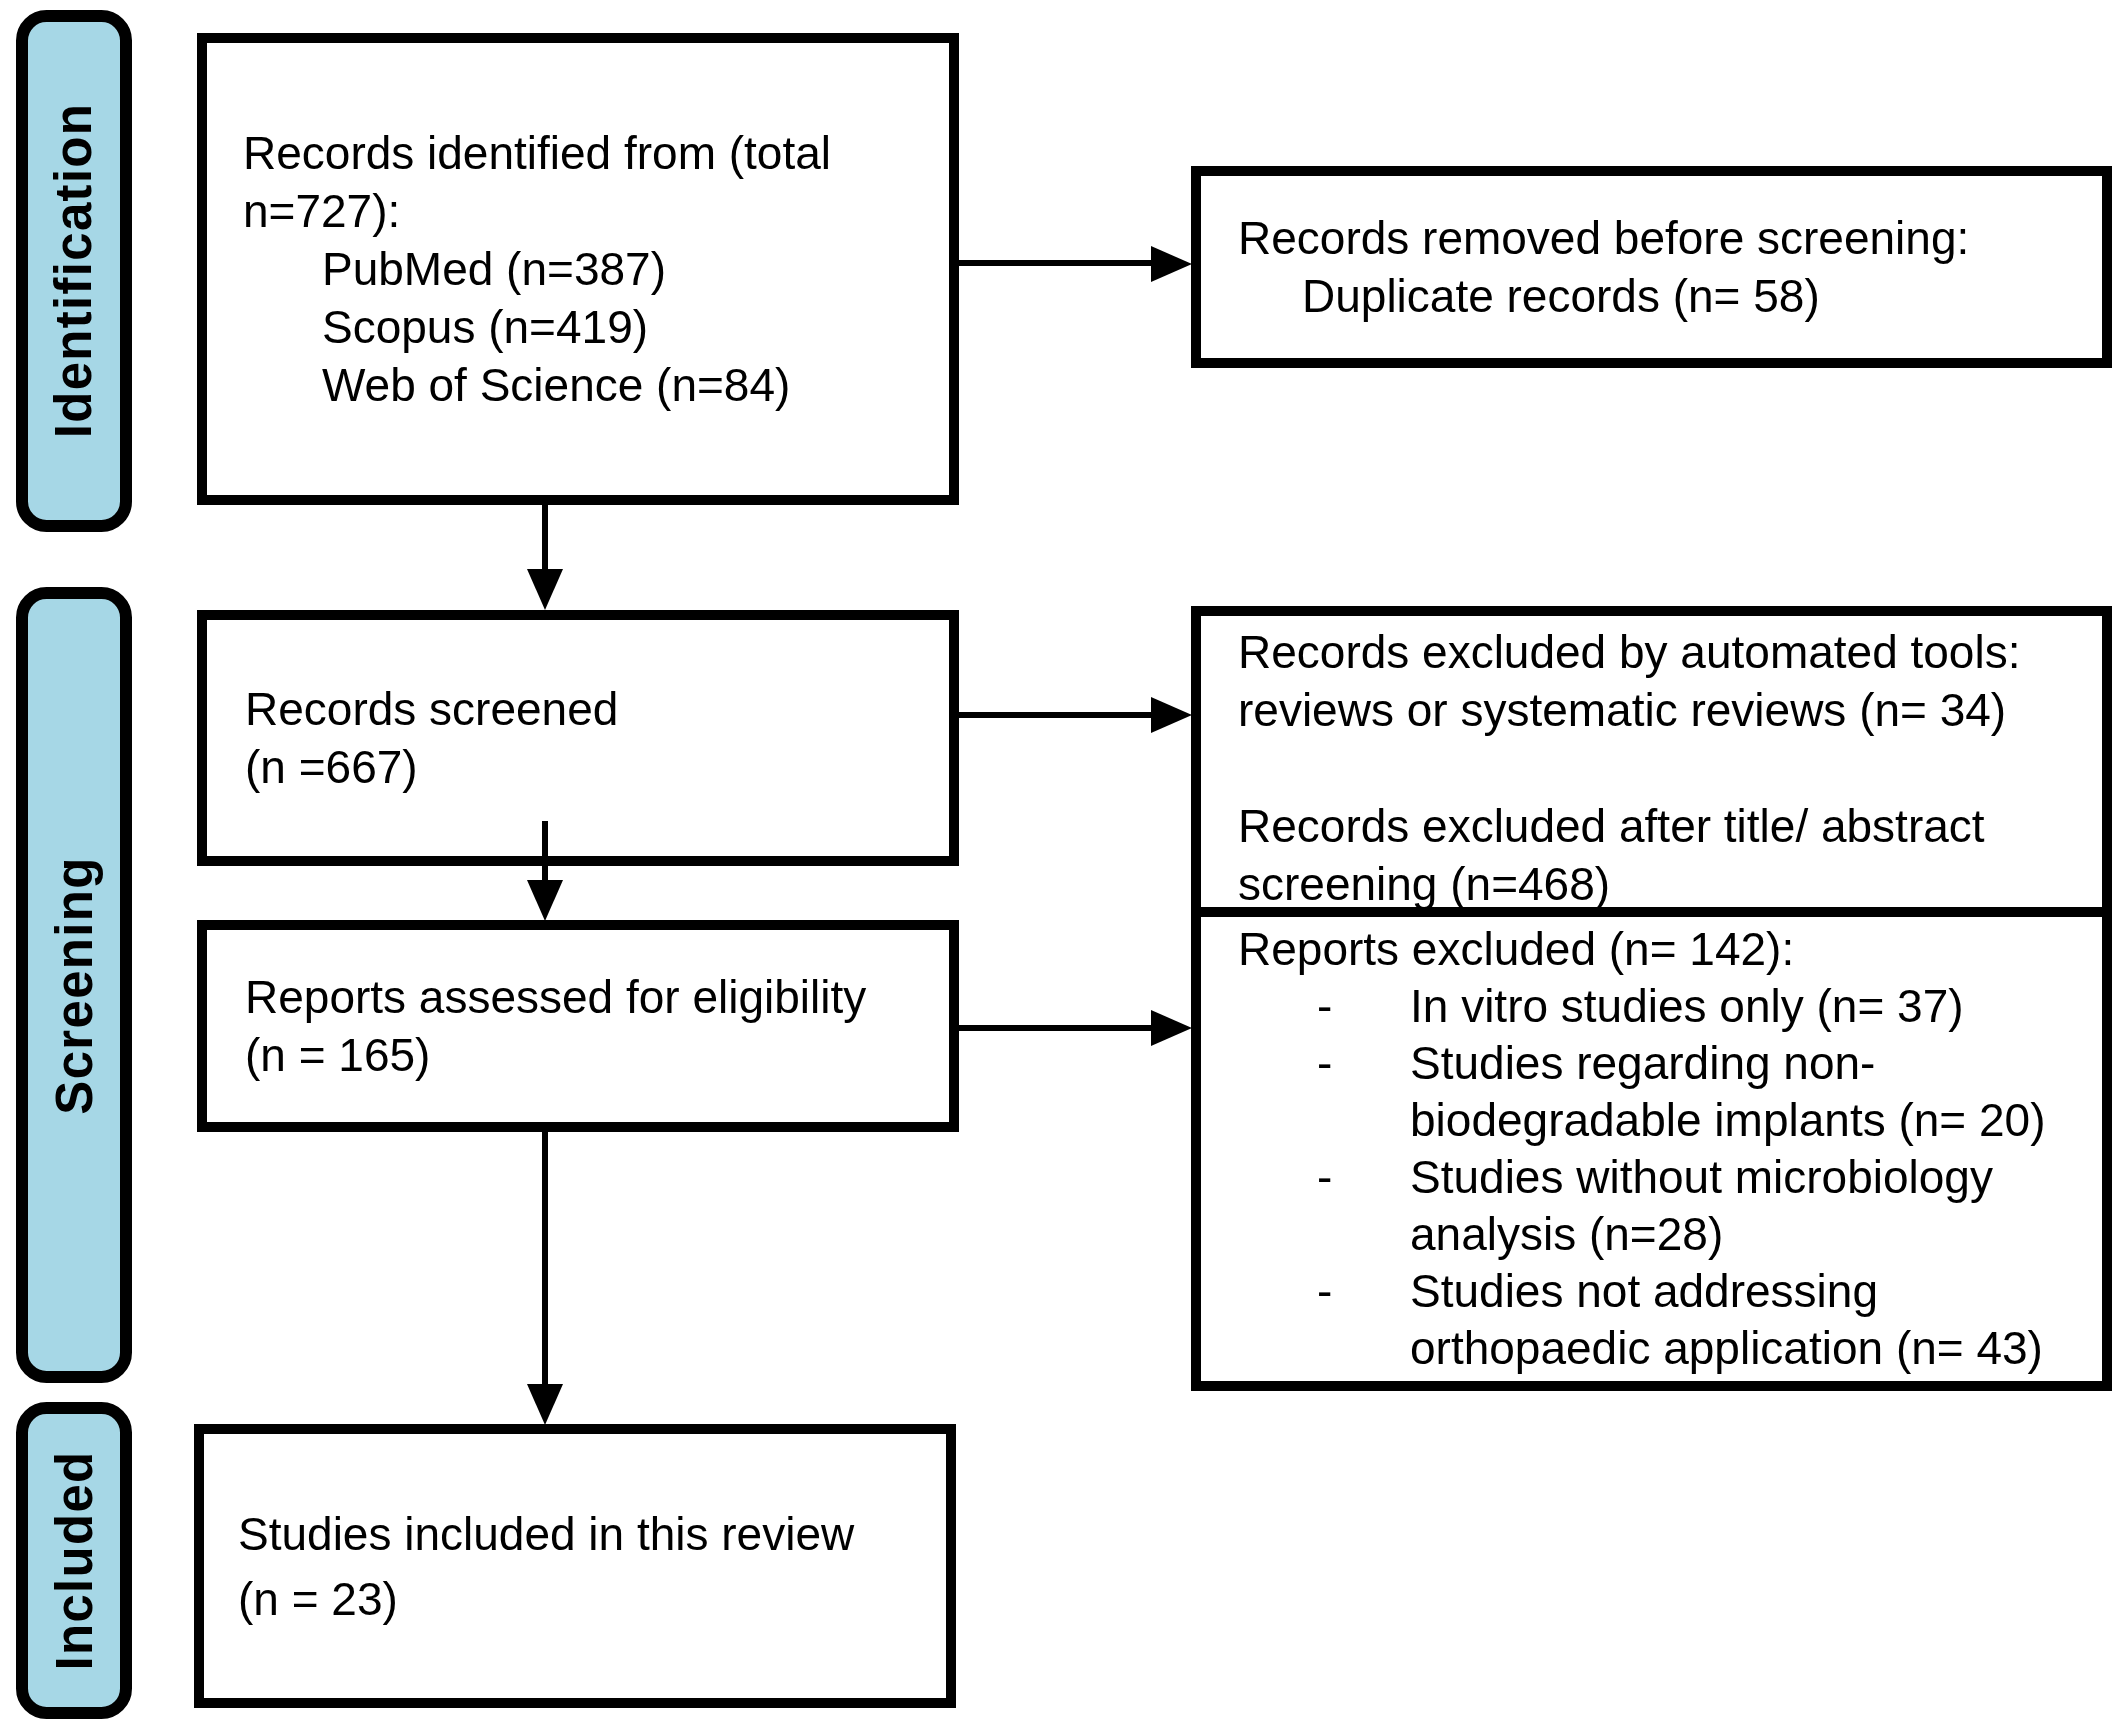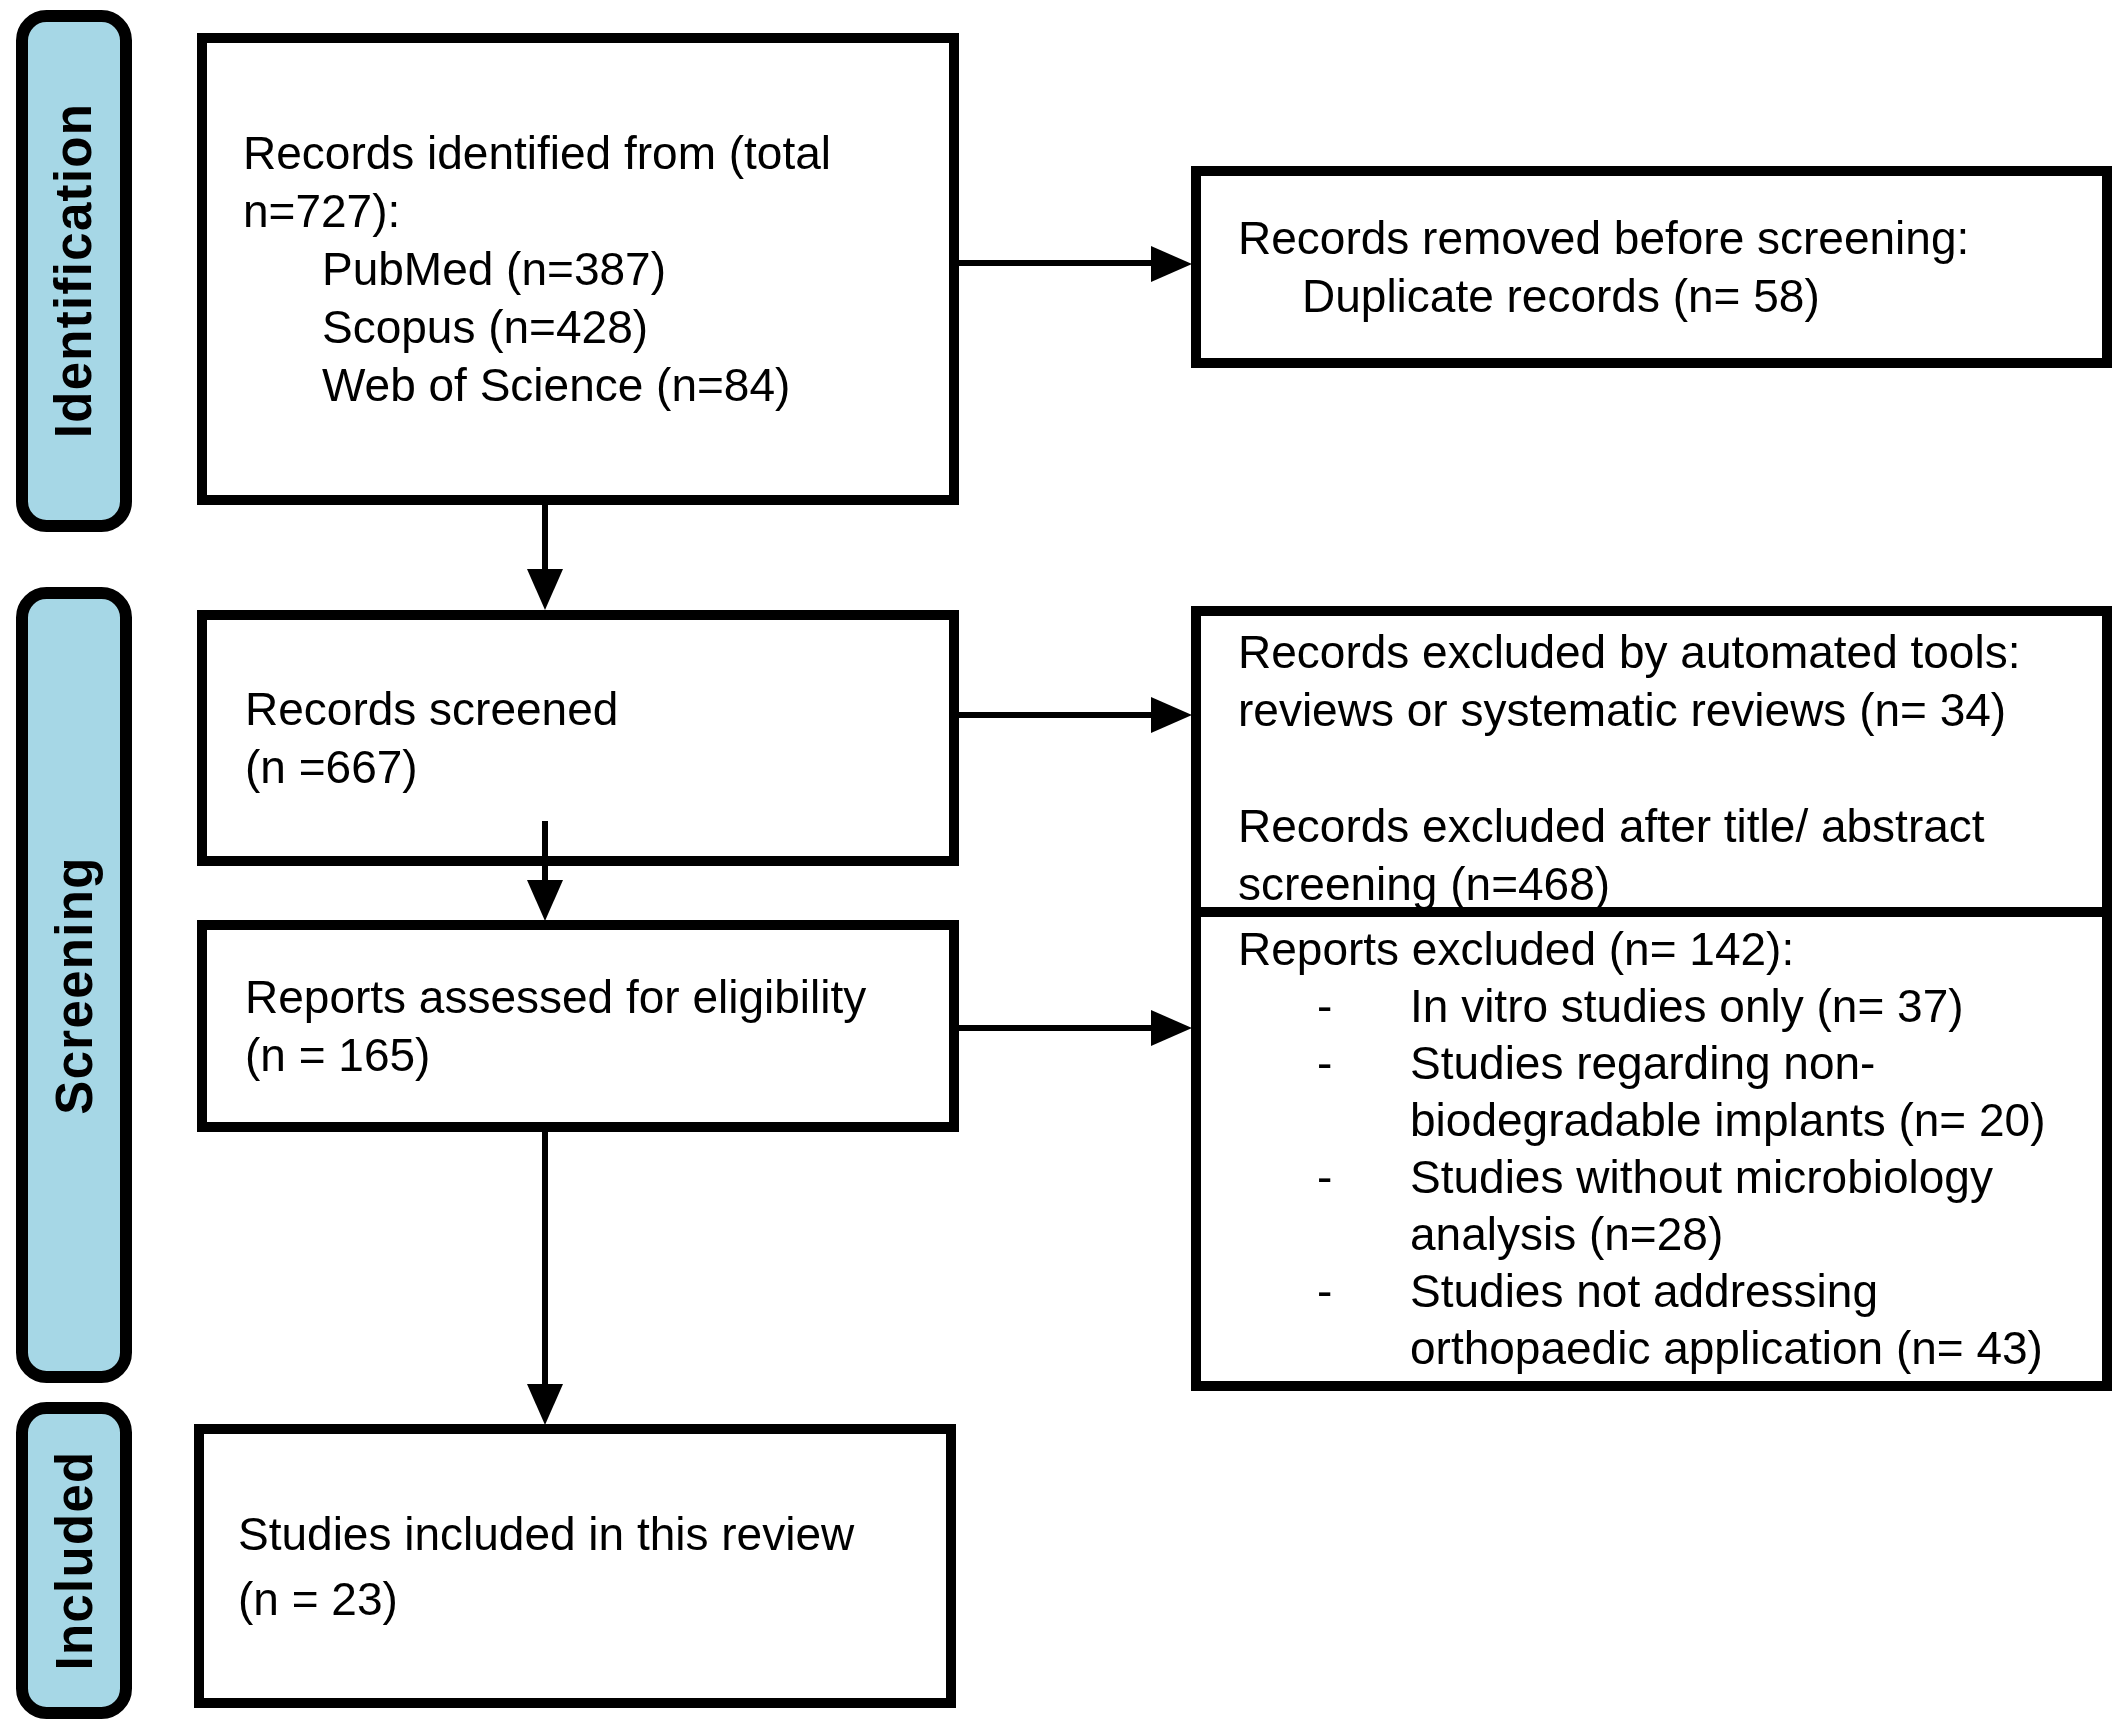--- a/index.html
+++ b/index.html
@@ -136,21 +136,21 @@
     <span class="stage-label">Screening</span>
   </div>
   <div class="stage" id="stage-included">
     <span class="stage-label">Included</span>
   </div>
 
   <div class="fbox" id="box-records-identified">
     <div class="line">Records identified from (total</div>
     <div class="line">n=727):</div>
     <div class="line indent-src">PubMed (n=387)</div>
-    <div class="line indent-src">Scopus (n=428)</div>
+    <div class="line indent-src">Scopus (n=419)</div>
     <div class="line indent-src">Web of Science (n=84)</div>
   </div>
 
   <div class="fbox" id="box-records-screened">
     <div class="line">Records screened</div>
     <div class="line">(n =667)</div>
   </div>
 
   <div class="fbox" id="box-reports-assessed">
     <div class="line">Reports assessed for eligibility</div>

